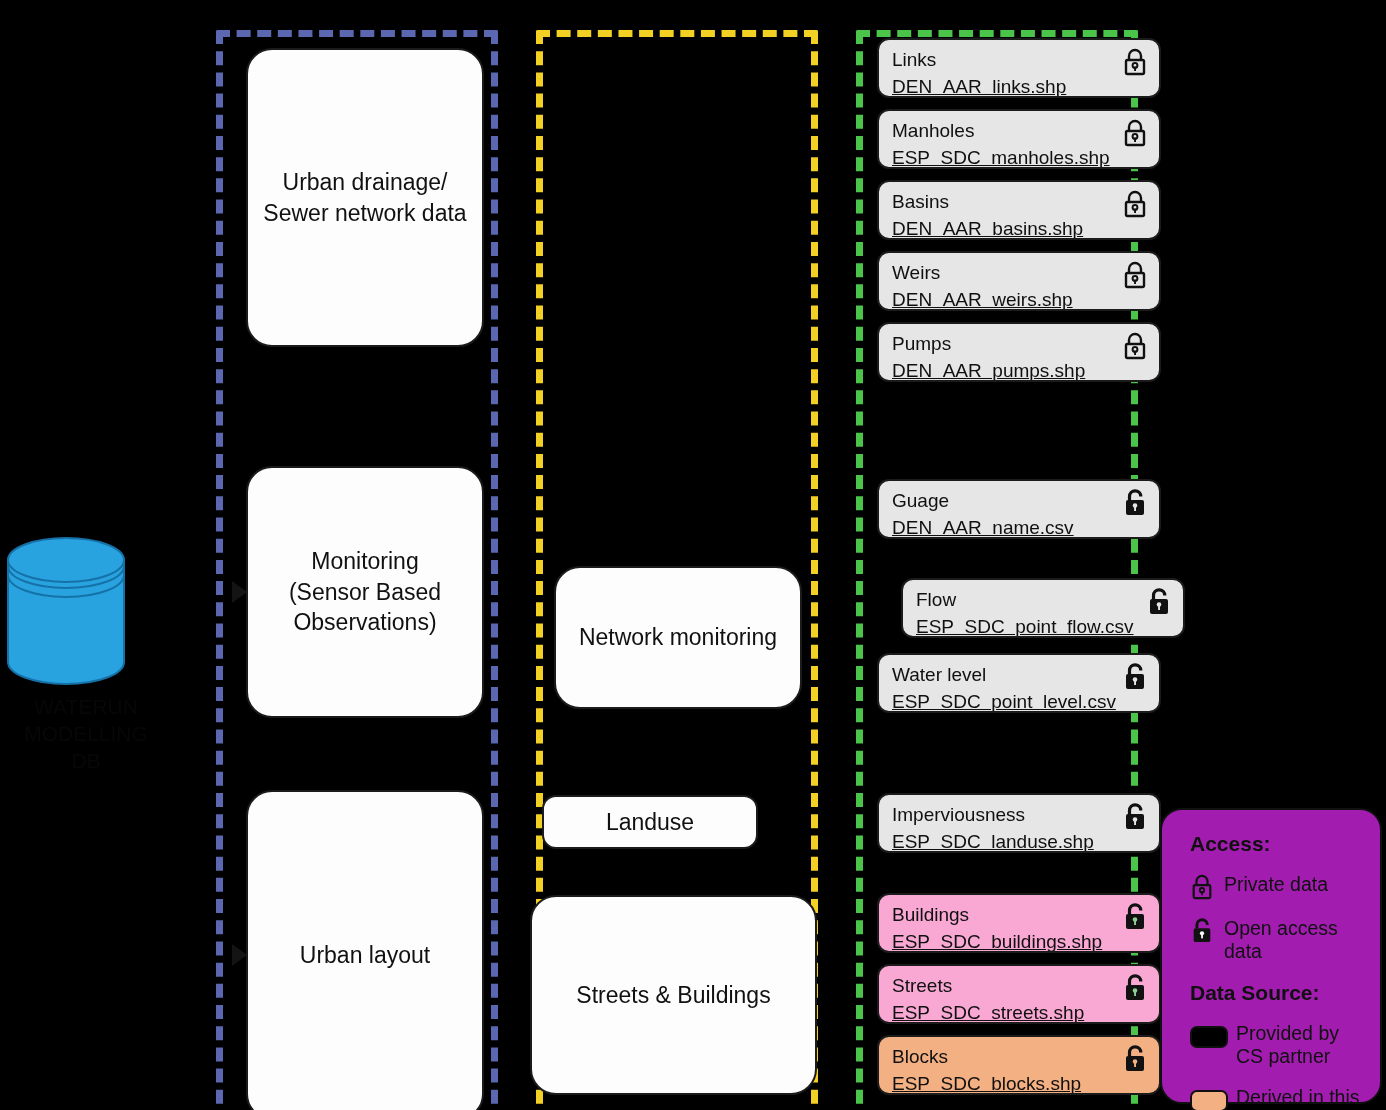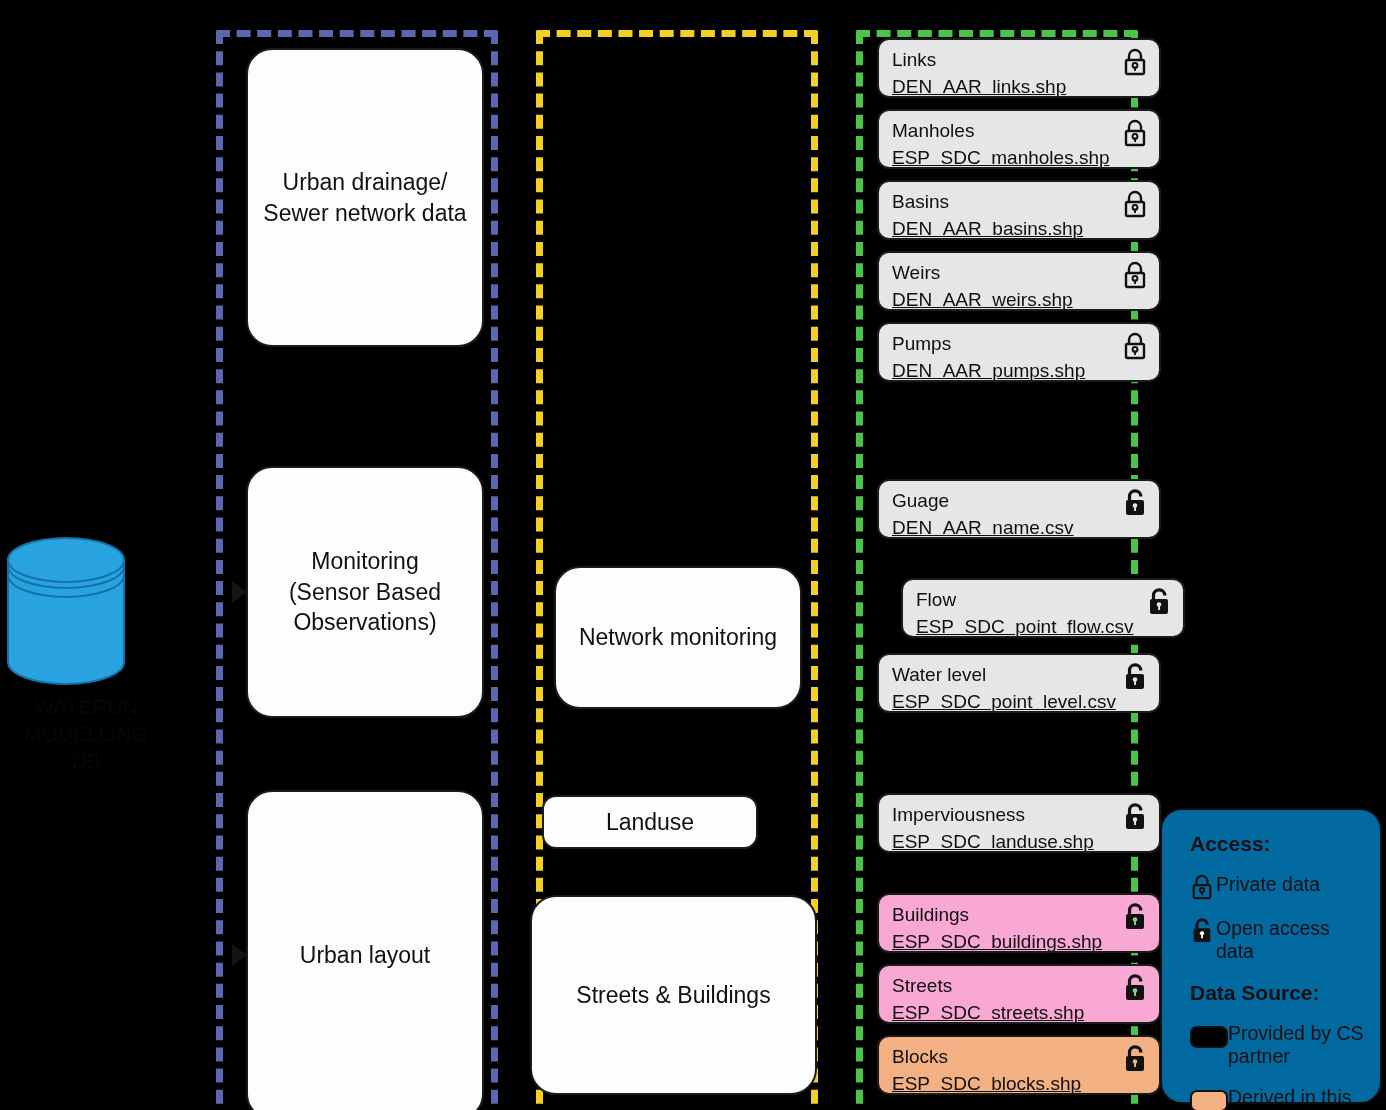--- a/index.html
+++ b/index.html
@@ -85,27 +85,27 @@
   }
 
   
   .arrowhead{position:absolute;width:0;height:0;
     border-top:11px solid transparent;border-bottom:11px solid transparent;
     border-left:15px solid #000;}
 
   
   #legend{
     position:absolute;left:1160px;top:808px;width:222px;height:296px;
-    background:#0369a1;border:2px solid #101010;border-radius:22px;
+    background:#a21caf;border:2px solid #101010;border-radius:22px;
     box-sizing:border-box;padding:22px 14px 10px 28px;
     font-size:19.5px;color:#101010;
   }
   #legend .head{font-weight:bold;font-size:21px;margin:0 0 2px 0;}
   #legend .head2{font-weight:bold;font-size:21px;margin:12px 0 6px 0;}
-  .legrow{display:flex;align-items:flex-start;margin:17px 0;line-height:1.2;}
+  .legrow{display:flex;align-items:flex-start;gap:8px;margin:17px 0;line-height:1.2;}
   .legrow .txt{flex:1;}
   .swatch{width:38px;height:22px;border:2px solid #101010;border-radius:7px;
           flex:0 0 auto;margin-top:4px;box-sizing:border-box;}
   .swatch.black {background:#000;}
   .swatch.orange{background:#f3b083;}
   .swatch.green {background:#8ece93;}
   .legrow .lockwrap{flex:0 0 26px;height:26px;margin-top:1px;}
 </style>
 </head>
 <body>

